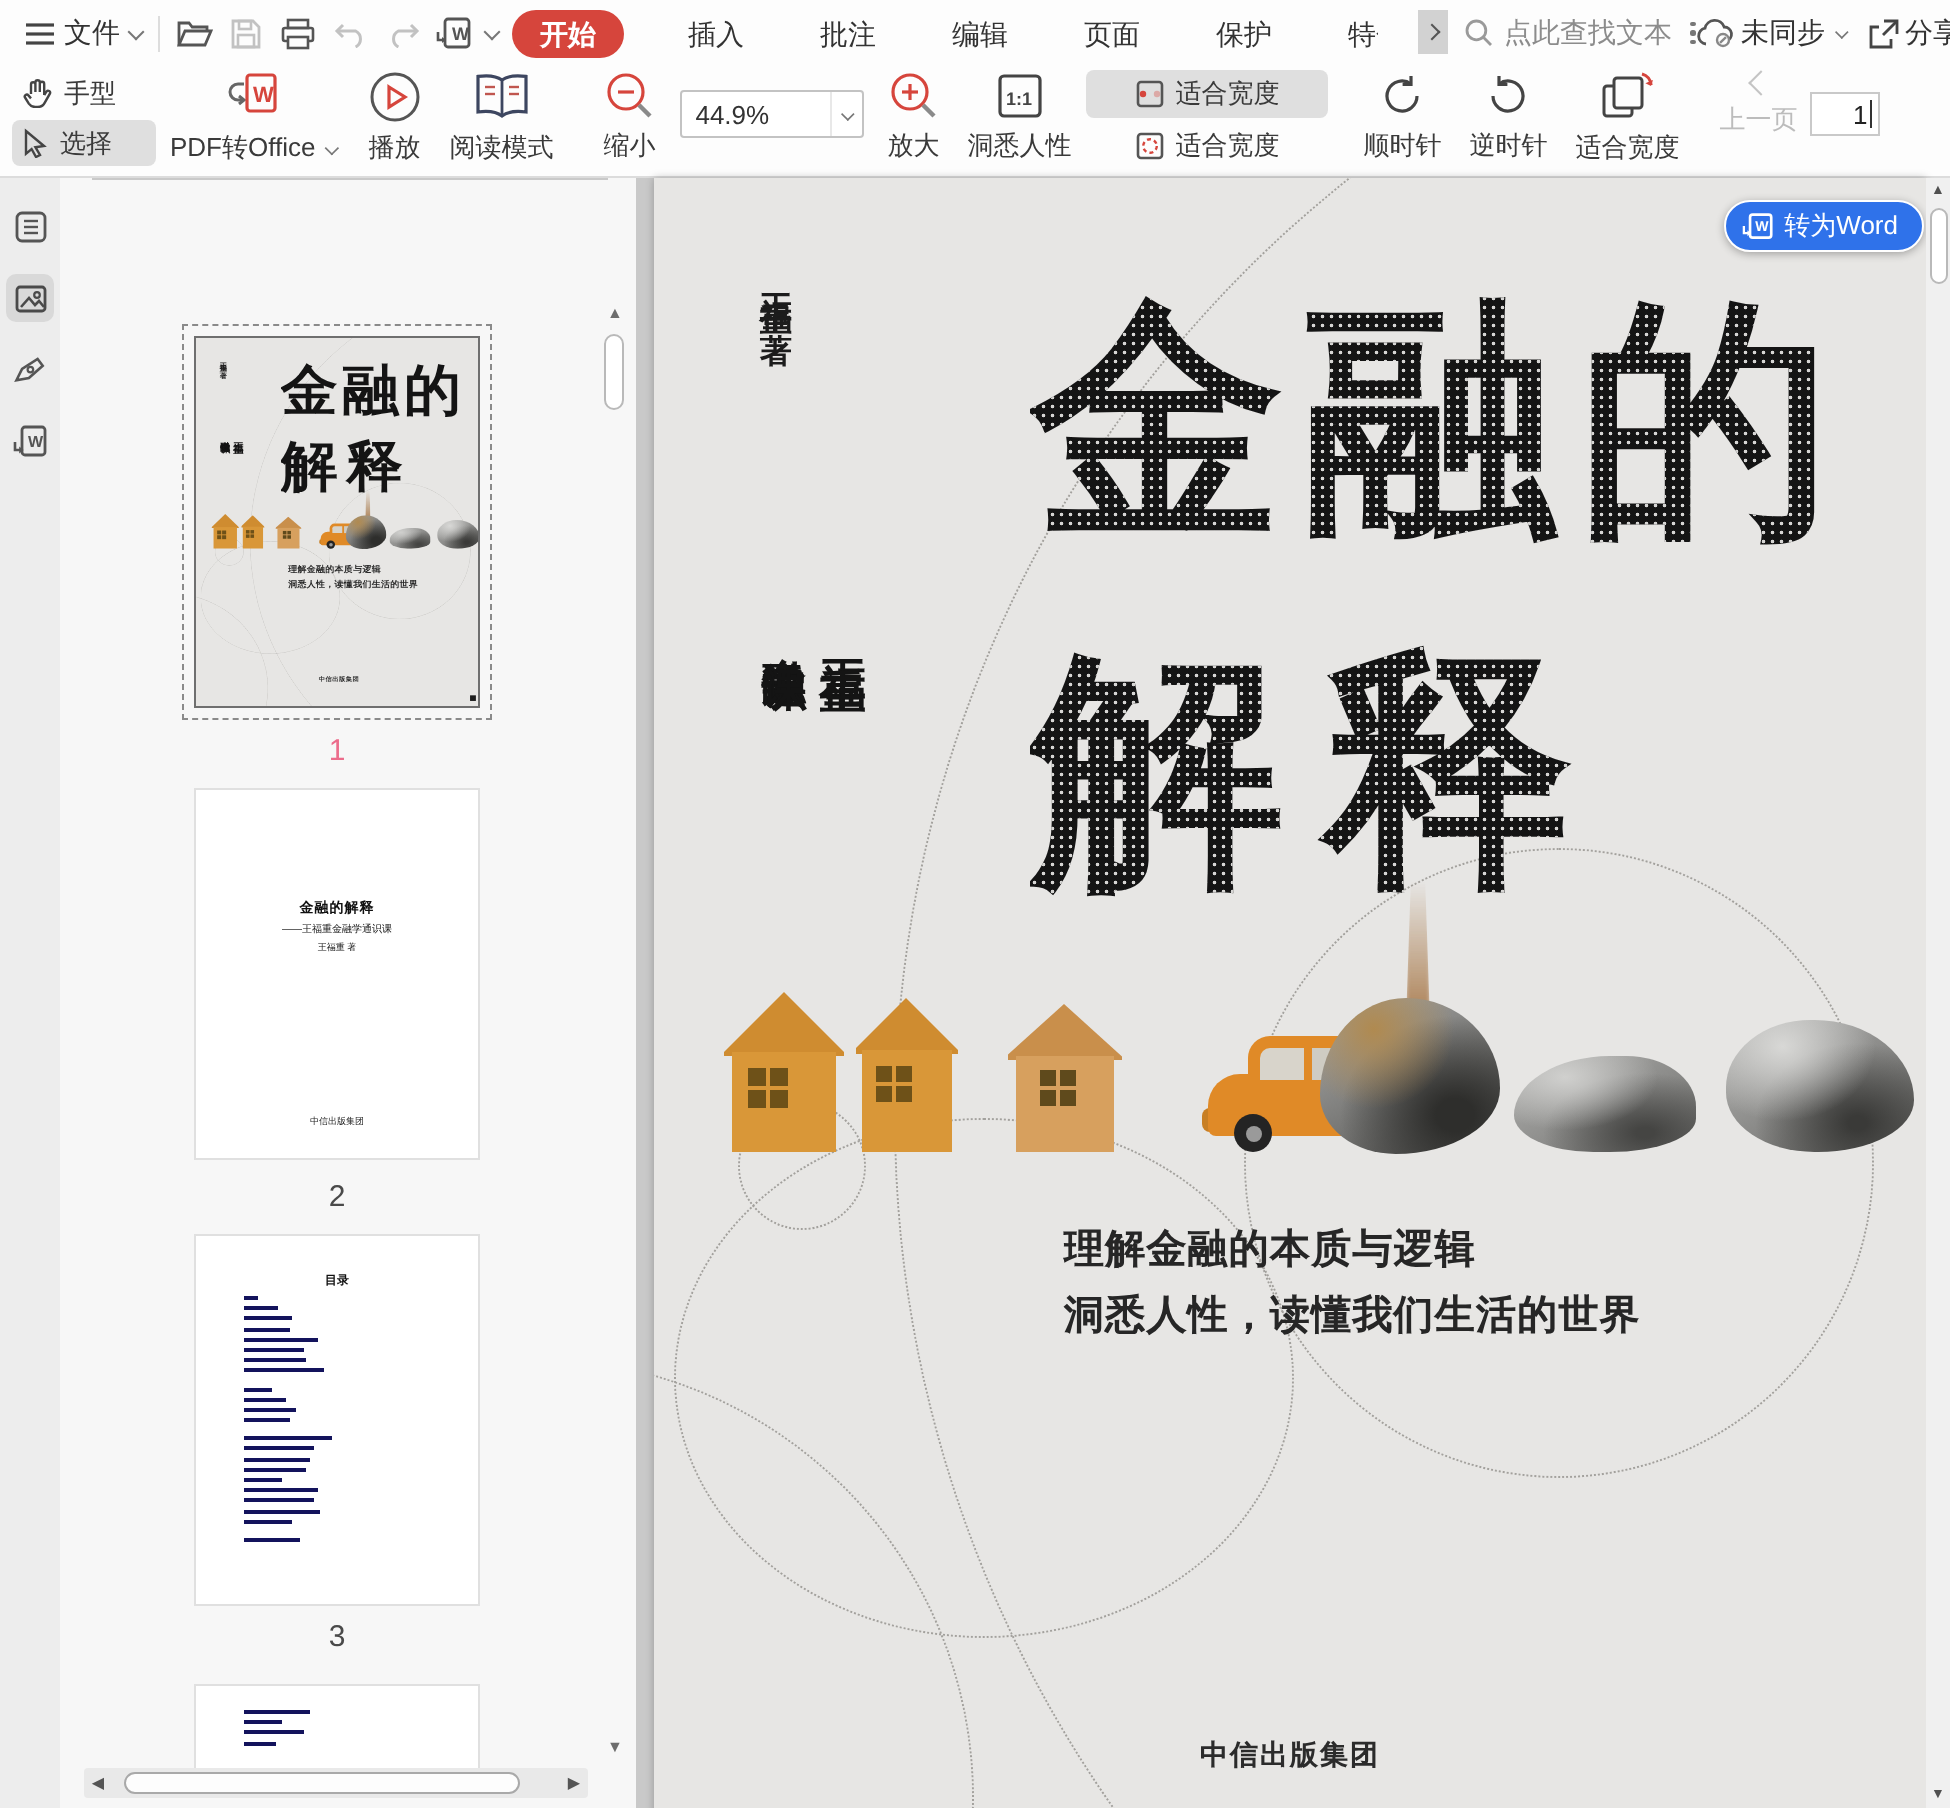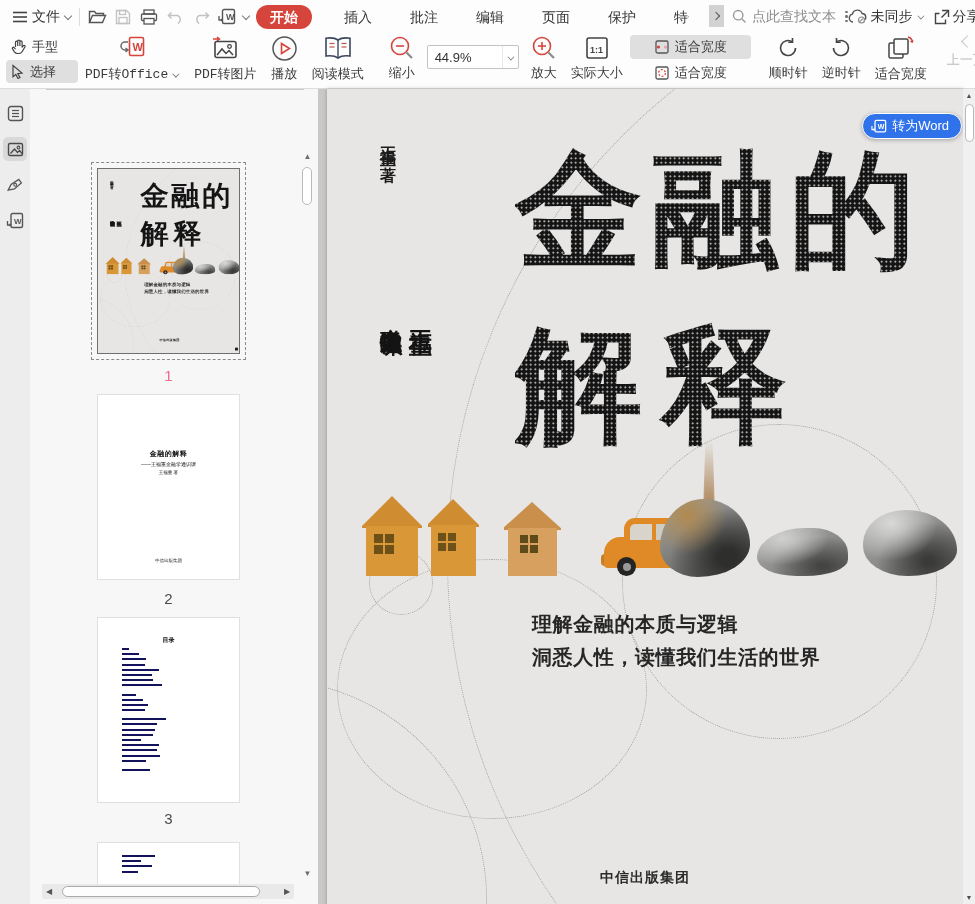--- a/index.html
+++ b/index.html
@@ -29,21 +29,21 @@
 .share { display:flex; align-items:center; gap:3px; color:#333; }
 .chev-up { width:11px; height:10px; position:relative; }
 .chev-up:before { content:""; position:absolute; left:1px; top:3px; width:6px; height:6px; border-left:1.5px solid #666; border-top:1.5px solid #666; transform:rotate(45deg); }
 
 
 .toolbar { height:56px; background:#fdfdfd; border-bottom:1px solid #dcdcdc; display:flex; align-items:flex-start; padding:2px 8px 2px 6px; flex-shrink:0; white-space:nowrap; }
 .hand-sel { display:flex; flex-direction:column; justify-content:center; gap:2px; width:72px; font-size:13px; color:#3a3a3a; flex-shrink:0; }
 .hs-row { display:flex; align-items:center; gap:6px; height:23px; padding:0 5px; border-radius:4px; }
 .hs-row.selected { background:#dfdfdf; }
 .big-btn { display:flex; flex-direction:column; align-items:center; justify-content:center; gap:3px; padding:0 7px; font-size:13px; color:#3a3a3a; flex-shrink:0; }
-.big-btn .lbl { display:flex; align-items:center; white-space:nowrap;font-family:Liberation Mono, monospace; }
+.big-btn .lbl { display:flex; align-items:center; white-space:nowrap; }
 .tb-div { width:1px; background:#e0e0e0; margin:6px 5px; flex-shrink:0; }
 .zoom-box { width:92px; height:24px; border:1px solid #c3c3c3; background:#fff; border-radius:2px; display:flex; align-items:center; font-size:13px; color:#333; margin:0 5px; align-self:flex-start; margin-top:10px; flex-shrink:0; }
 .zoom-box .zval { flex:1; padding-left:7px; }
 .zoom-box .zdd { width:16px; height:100%; border-left:1px solid #e8e8e8; display:flex; align-items:center; justify-content:center; }
 .fits { display:flex; flex-direction:column; gap:2px; justify-content:center; font-size:13px; color:#3a3a3a; flex-shrink:0; }
 .fit-row { display:flex; align-items:center; gap:5px; height:24px; padding:0 24px; border-radius:4px; white-space:nowrap; }
 .fit-row.selected { background:#dfdfdf; }
 .pagenav { display:flex; flex-direction:column; align-items:center; justify-content:center; gap:3px; color:#bcbcbc; font-size:13px; padding:0 2px; white-space:nowrap; flex-shrink:0; }
 .pg-box { width:35px; height:22px; background:#fff; border:1px solid #c9c9c9; font-size:13px; color:#222; display:flex; align-items:center; justify-content:flex-end; padding-right:3px; align-self:flex-start; margin-top:11px; margin-left:4px; flex-shrink:0; }
 .pg-box:after { content:""; width:1px; height:14px; background:#333; margin-left:1px; }
@@ -132,21 +132,21 @@
 .rock3 { left:536px; top:421px; width:94px; height:66px; background:radial-gradient(at 30% 20%, #d8d8d6 0%, transparent 50%), radial-gradient(at 70% 78%, #3a3a38 5%, transparent 55%), linear-gradient(148deg,#b7b7b5,#5f5f5d); border-radius:46% 54% 52% 48% / 52% 62% 40% 46%; }
 .tagline { position:absolute; left:205px; color:#262626; font-weight:bold; font-size:20px; letter-spacing:.6px; white-space:nowrap; }
 .tg1 { top:522px; }
 .tg2 { top:555px; }
 .publisher { position:absolute; left:0; width:100%; top:780px; text-align:center; font-size:14px; font-weight:bold; color:#2b2b2b; letter-spacing:1px; }
 .corner-sq { position:absolute; right:14px; top:826px; width:13px; height:13px; background:#1d1d1d; }
 
 .tc-wrap { position:absolute; left:0; top:0; width:143px; height:186px; overflow:hidden; }
 .tc-wrap .cover { transform:scale(0.225,0.2163); transform-origin:0 0; }
 
-.conv-btn { position:absolute; right:13px; top:24px; height:26px; padding:0 12px 0 8px; background:#2f72ea; border:1.5px solid #fff; border-radius:13px; display:flex; align-items:center; gap:5px; color:#fff; font-size:13px; box-shadow:0 1px 4px rgba(0,0,0,.3); }
+.conv-btn { position:absolute; right:13px; top:11px; height:26px; padding:0 12px 0 8px; background:#2f72ea; border:1.5px solid #fff; border-radius:13px; display:flex; align-items:center; gap:5px; color:#fff; font-size:13px; box-shadow:0 1px 4px rgba(0,0,0,.3); }
 
 .cv-scroll { position:absolute; right:0; top:0; bottom:0; width:12px; background:#f0f0f0; }
 .cv-scroll .arr { position:absolute; left:0; width:12px; text-align:center; font-size:7px; color:#505050; }
 .cv-thumb { position:absolute; left:1.5px; top:15px; width:9px; height:38px; background:#fff; border:1px solid #b9b9b9; border-radius:5px; }
 </style>
 </head>
 <body>
 
 <div class="app">
 
@@ -304,29 +304,20 @@
           <path d="M7.5 13 l2.5 2 -2.5 2" fill="none" stroke="#666" stroke-width="1.5"></path>
           <rect x="11.5" y="2.5" width="14" height="18" rx="1.5" fill="#fdfdfd" stroke="#d6453c" stroke-width="1.6"></rect>
           <text x="14.5" y="16" font-size="11" font-weight="bold" fill="#d6453c" font-family="sans-serif">W</text>
         </svg>
       <span class="lbl">
           <span>PDF转Office</span>
           <span class="chev" style="margin-left:3px;transform:scale(.85)"></span>
         </span>
     </div>
     <div class="big-btn">
-      <svg width="28" height="27" viewBox="0 0 28 27">
-          <path d="M2 4 h6 M6 2 l2.5 2 L6 6" fill="none" stroke="#d6453c" stroke-width="1.5"></path>
-          <rect x="4" y="6.5" width="21" height="16" rx="2" fill="none" stroke="#444" stroke-width="1.6"></rect>
-          <circle cx="18.5" cy="11.5" r="1.8" fill="none" stroke="#444" stroke-width="1.3"></circle>
-          <path d="M6 20 l5-6 4 4.5 3-3 4 4.5" fill="none" stroke="#444" stroke-width="1.5"></path>
-        </svg>
-      <span class="lbl">PDF转图片</span>
-    </div>
-    <div class="big-btn">
       <svg width="27" height="27" viewBox="0 0 27 27">
           <circle cx="13.5" cy="13.5" r="11.5" fill="none" stroke="#555" stroke-width="1.5"></circle>
           <path d="M10.5 8.5 L18.5 13.5 L10.5 18.5 Z" fill="none" stroke="#d6453c" stroke-width="1.6"></path>
         </svg>
       <span class="lbl">播放</span>
     </div>
     <div class="big-btn">
       <svg width="30" height="27" viewBox="0 0 30 27">
           <path d="M15 5 C12 2.8 8 2.5 3 3.2 V21 c5-.7 9-.3 12 2 c3-2.3 7-2.7 12-2 V3.2 c-5-.7-9-.4-12 1.8 Z" fill="none" stroke="#3d4660" stroke-width="1.6"></path>
           <line x1="15" y1="5" x2="15" y2="22.5" stroke="#3d4660" stroke-width="1.4"></line>
@@ -361,21 +352,21 @@
           <line x1="11" y1="7" x2="11" y2="15" stroke="#d6453c" stroke-width="1.6"></line>
           <line x1="17.5" y1="17.5" x2="23" y2="23" stroke="#8a8a8a" stroke-width="2.2"></line>
         </svg>
       <span class="lbl">放大</span>
     </div>
     <div class="big-btn">
       <svg width="26" height="26" viewBox="0 0 26 26">
           <rect x="3" y="3" width="20" height="20" rx="2" fill="none" stroke="#444" stroke-width="1.6"></rect>
           <text x="6" y="17.5" font-size="9" font-weight="bold" fill="#444" font-family="sans-serif">1:1</text>
         </svg>
-      <span class="lbl">实际大小</span>
+      <span class="lbl">洞悉人性</span>
     </div>
     <div class="fits">
       <div class="fit-row selected">
         <svg width="16" height="16" viewBox="0 0 16 16">
             <rect x="2" y="2" width="12" height="12" rx="1.5" fill="none" stroke="#555" stroke-width="1.3"></rect>
             <circle cx="4.5" cy="8" r="1.6" fill="#d6453c"></circle>
             <circle cx="11.5" cy="8" r="1.6" fill="#d6453c" opacity=".35"></circle>
           </svg>
         <span>适合宽度</span>
       </div>

